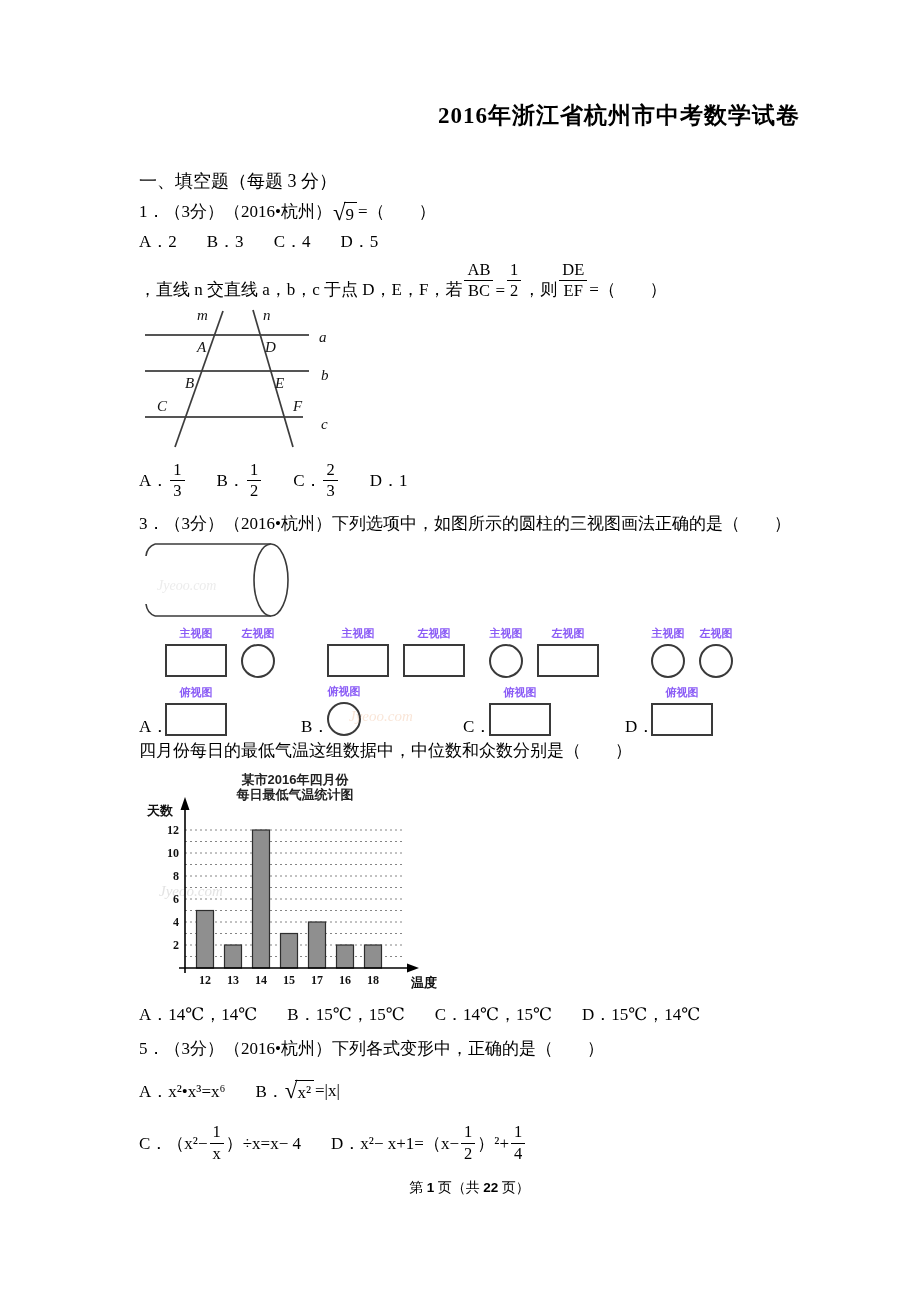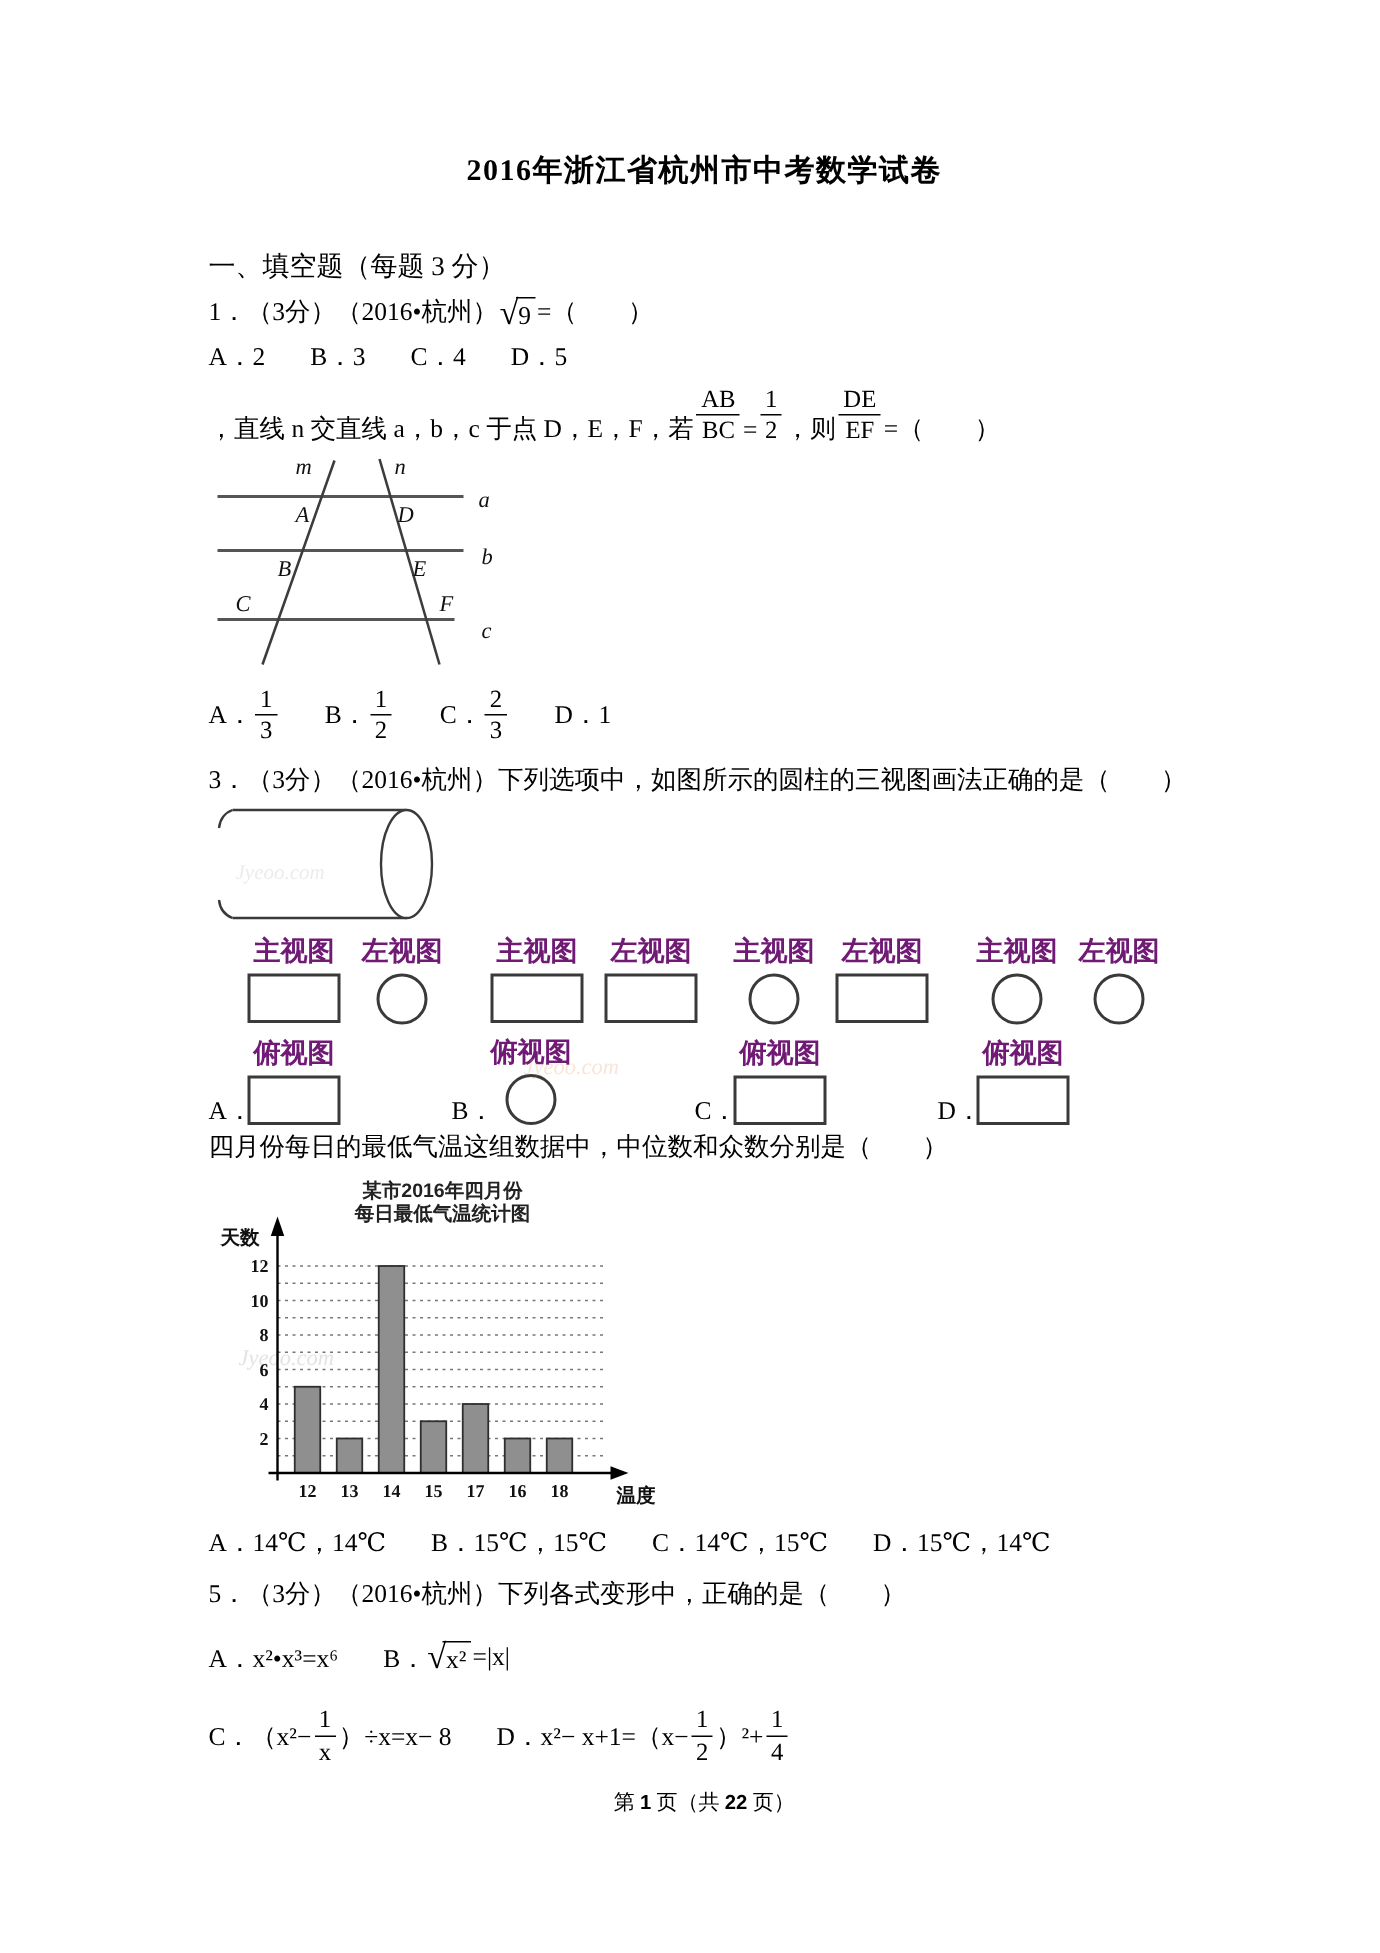--- a/index.html
+++ b/index.html
@@ -2,21 +2,21 @@
 <html><head>
 <meta charset="utf-8">
 <style>
   html,body{margin:0;padding:0;}
   body{
     width:920px;height:1302px;background:#ffffff;color:#000;
     font-family:"Liberation Serif","DejaVu Serif",serif;font-size:17px;
     overflow:hidden;
   }
   .content{padding:0 120px 0 139px;}
-  .title{margin:100px 0 0 0;text-align:center;font-size:20px;font-weight:bold;letter-spacing:1px;}
+  .title{margin:100px 0 0 0;text-align:right;font-size:23px;font-weight:bold;letter-spacing:1px;}
   .heading{margin-top:38px;font-weight:normal;font-size:18px;}
   .line{margin-top:6px;white-space:nowrap;line-height:1.5;}
   .flexline{display:flex;align-items:flex-end;white-space:nowrap;}
   .opts-row{display:flex;align-items:center;margin-top:5px;white-space:nowrap;}
   .opts-row .opt{margin-right:30px;display:inline-flex;align-items:center;}
   .mathline{height:48px;}
   
   .frac{display:inline-block;text-align:center;line-height:1.12;font-size:16.5px;margin:0 2px;vertical-align:middle;}
   .frac .num{display:block;border-bottom:1.5px solid #000;padding:0 3px 1px 3px;}
   .frac .den{display:block;padding-top:1px;}
@@ -33,21 +33,21 @@
   .cyl{margin:2px 0 0 0;display:block;}
   .cyl line,.cyl path{stroke:#3a3a3a;stroke-width:1.6;fill:none;}
   .cyl ellipse{stroke:#3a3a3a;stroke-width:1.6;fill:#fff;}
   .wm2{fill:#ececec;font-size:14px;font-style:italic;}
   
   .tv-row{display:flex;margin-top:4px;position:relative;}
   .tv-group{width:162px;}
   .tv-top{display:flex;padding-left:26px;}
   .tv-top .tv-cell+.tv-cell{margin-left:14px;}
   .tv-cell{display:flex;flex-direction:column;align-items:center;}
-  .tv-lab{font-family:"Liberation Sans","DejaVu Sans",sans-serif;font-weight:bold;font-size:18px;color:#701a75;}
+  .tv-lab{font-family:"Liberation Sans","DejaVu Sans",sans-serif;font-weight:bold;font-size:11px;color:#8b5cf6;}
   .shape{margin-top:3px;box-sizing:border-box;}
   .shape.rect{width:62px;height:33px;border:2px solid #3a3a3a;}
   .shape.circle{width:34px;height:34px;border:2px solid #3a3a3a;border-radius:50%;}
   .tv-bot{display:flex;align-items:flex-end;margin-top:7px;}
   .tv-letter{width:26px;font-size:17px;transform:translateY(2px);}
   .tv-wm{position:absolute;left:210px;top:82px;color:rgba(232,150,95,0.25);font-style:italic;font-size:15px;pointer-events:none;}
   
   .chart{margin:4px 0 0 4px;display:block;}
   .chart .ct{font-family:"Liberation Sans","DejaVu Sans",sans-serif;font-weight:bold;font-size:13px;text-anchor:middle;fill:#222;}
   .chart .al{font-family:"Liberation Sans","DejaVu Sans",sans-serif;font-weight:bold;font-size:13px;fill:#111;}
@@ -316,21 +316,21 @@
     </span>
   </div>
 
   <div class="opts-row mathline" style="margin-top:8px;">
     <span class="opt" style="">
       <span>C．（x²−</span>
       <span class="frac">
         <span class="num">1</span>
         <span class="den">x</span>
       </span>
-      <span>）÷x=x− 8</span>
+      <span>）÷x=x− 4</span>
     </span>
     <span class="opt">
       <span>D．x²− x+1=（x−</span>
       <span class="frac">
         <span class="num">1</span>
         <span class="den">2</span>
       </span>
       <span>）²+</span>
       <span class="frac">
         <span class="num">1</span>

